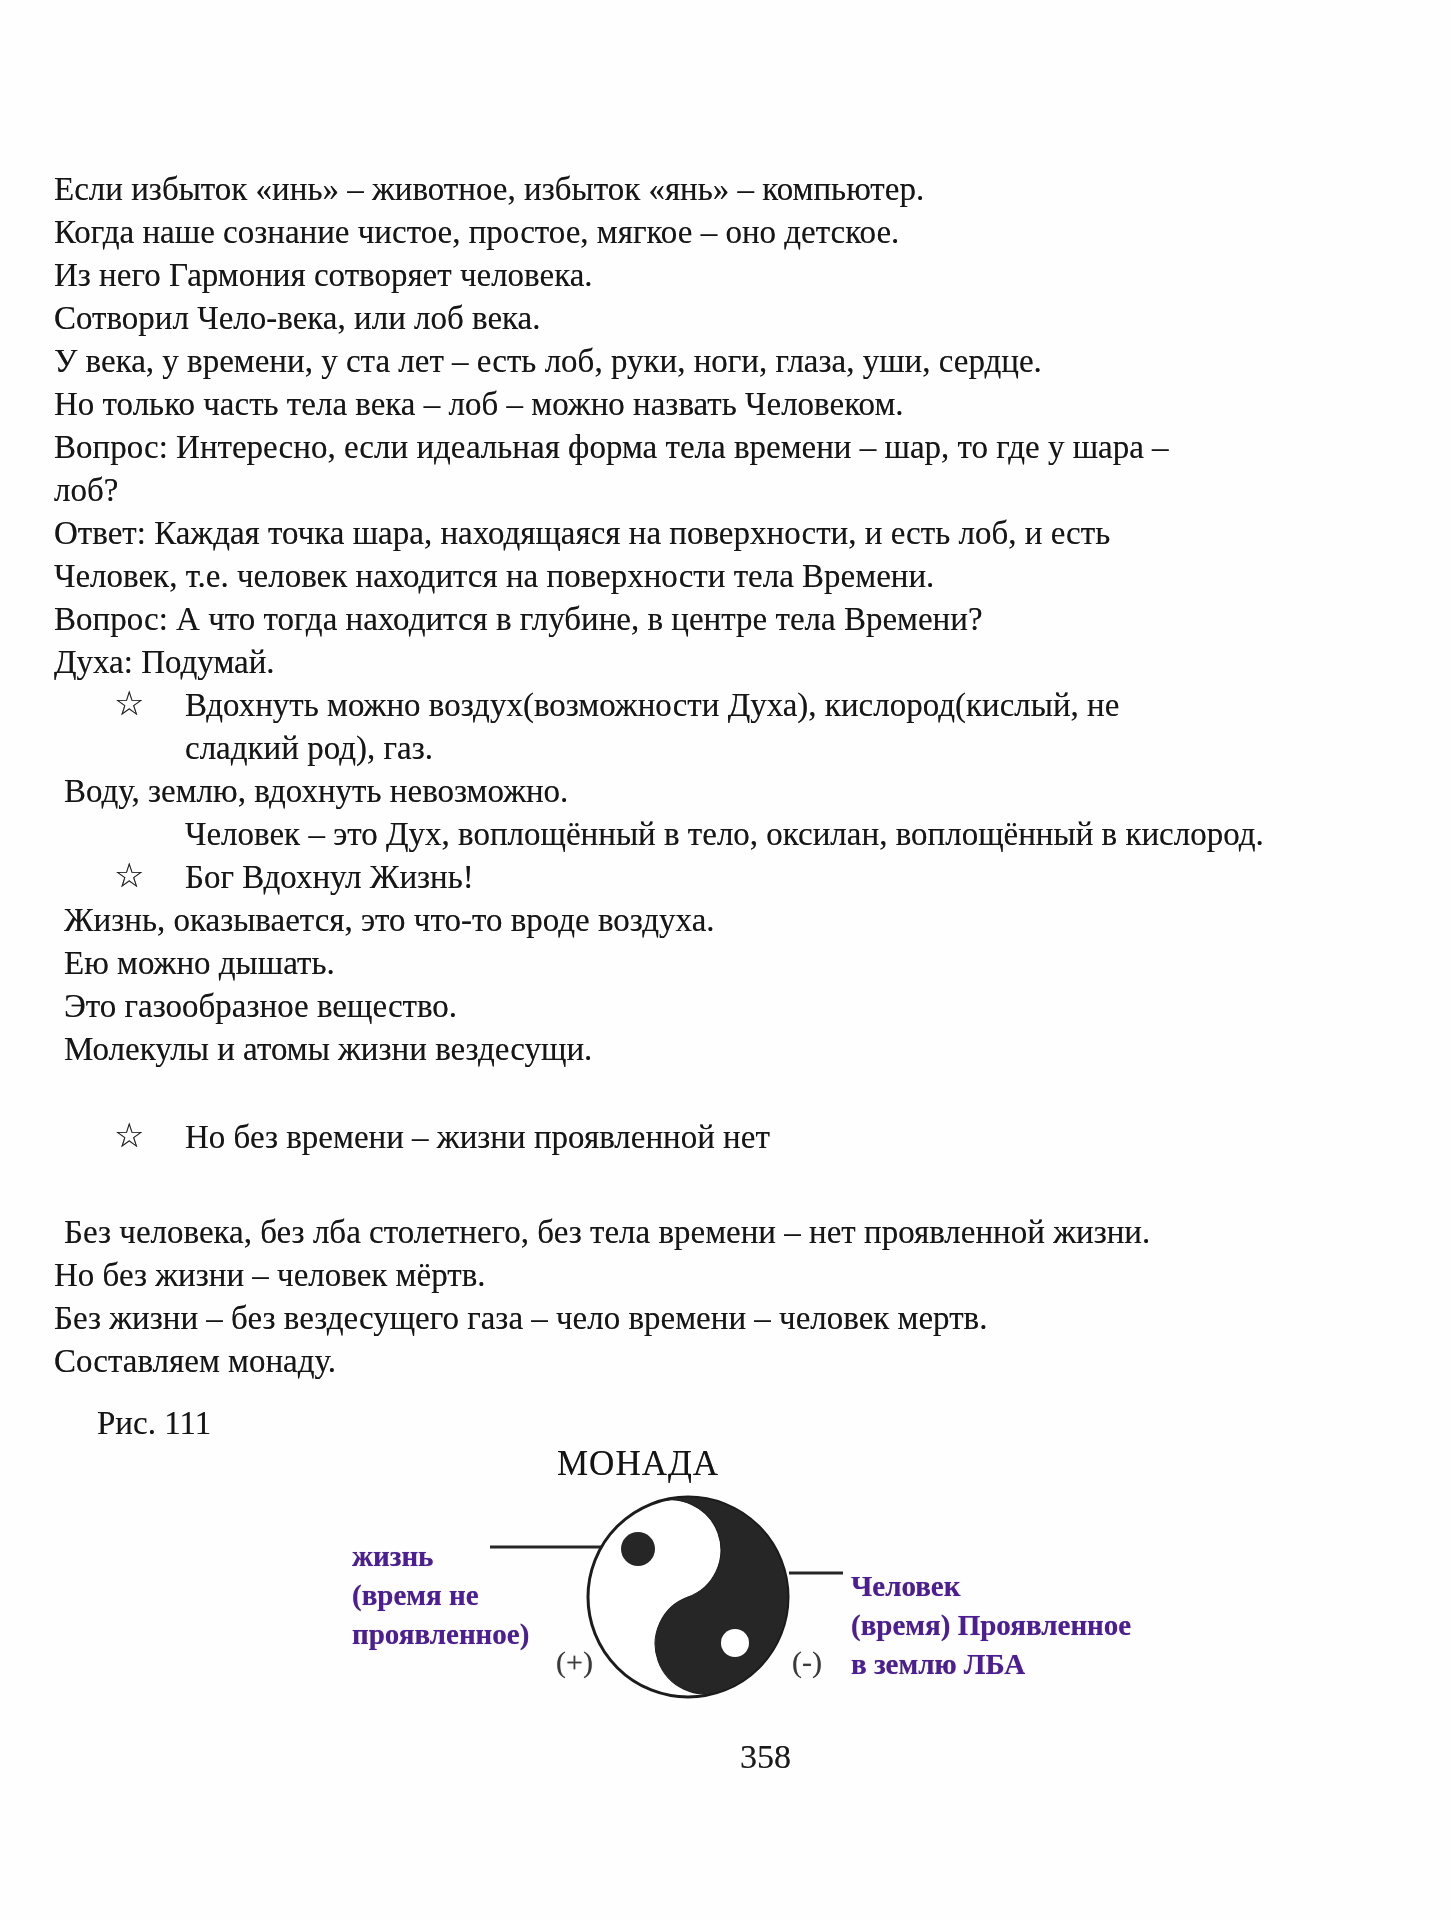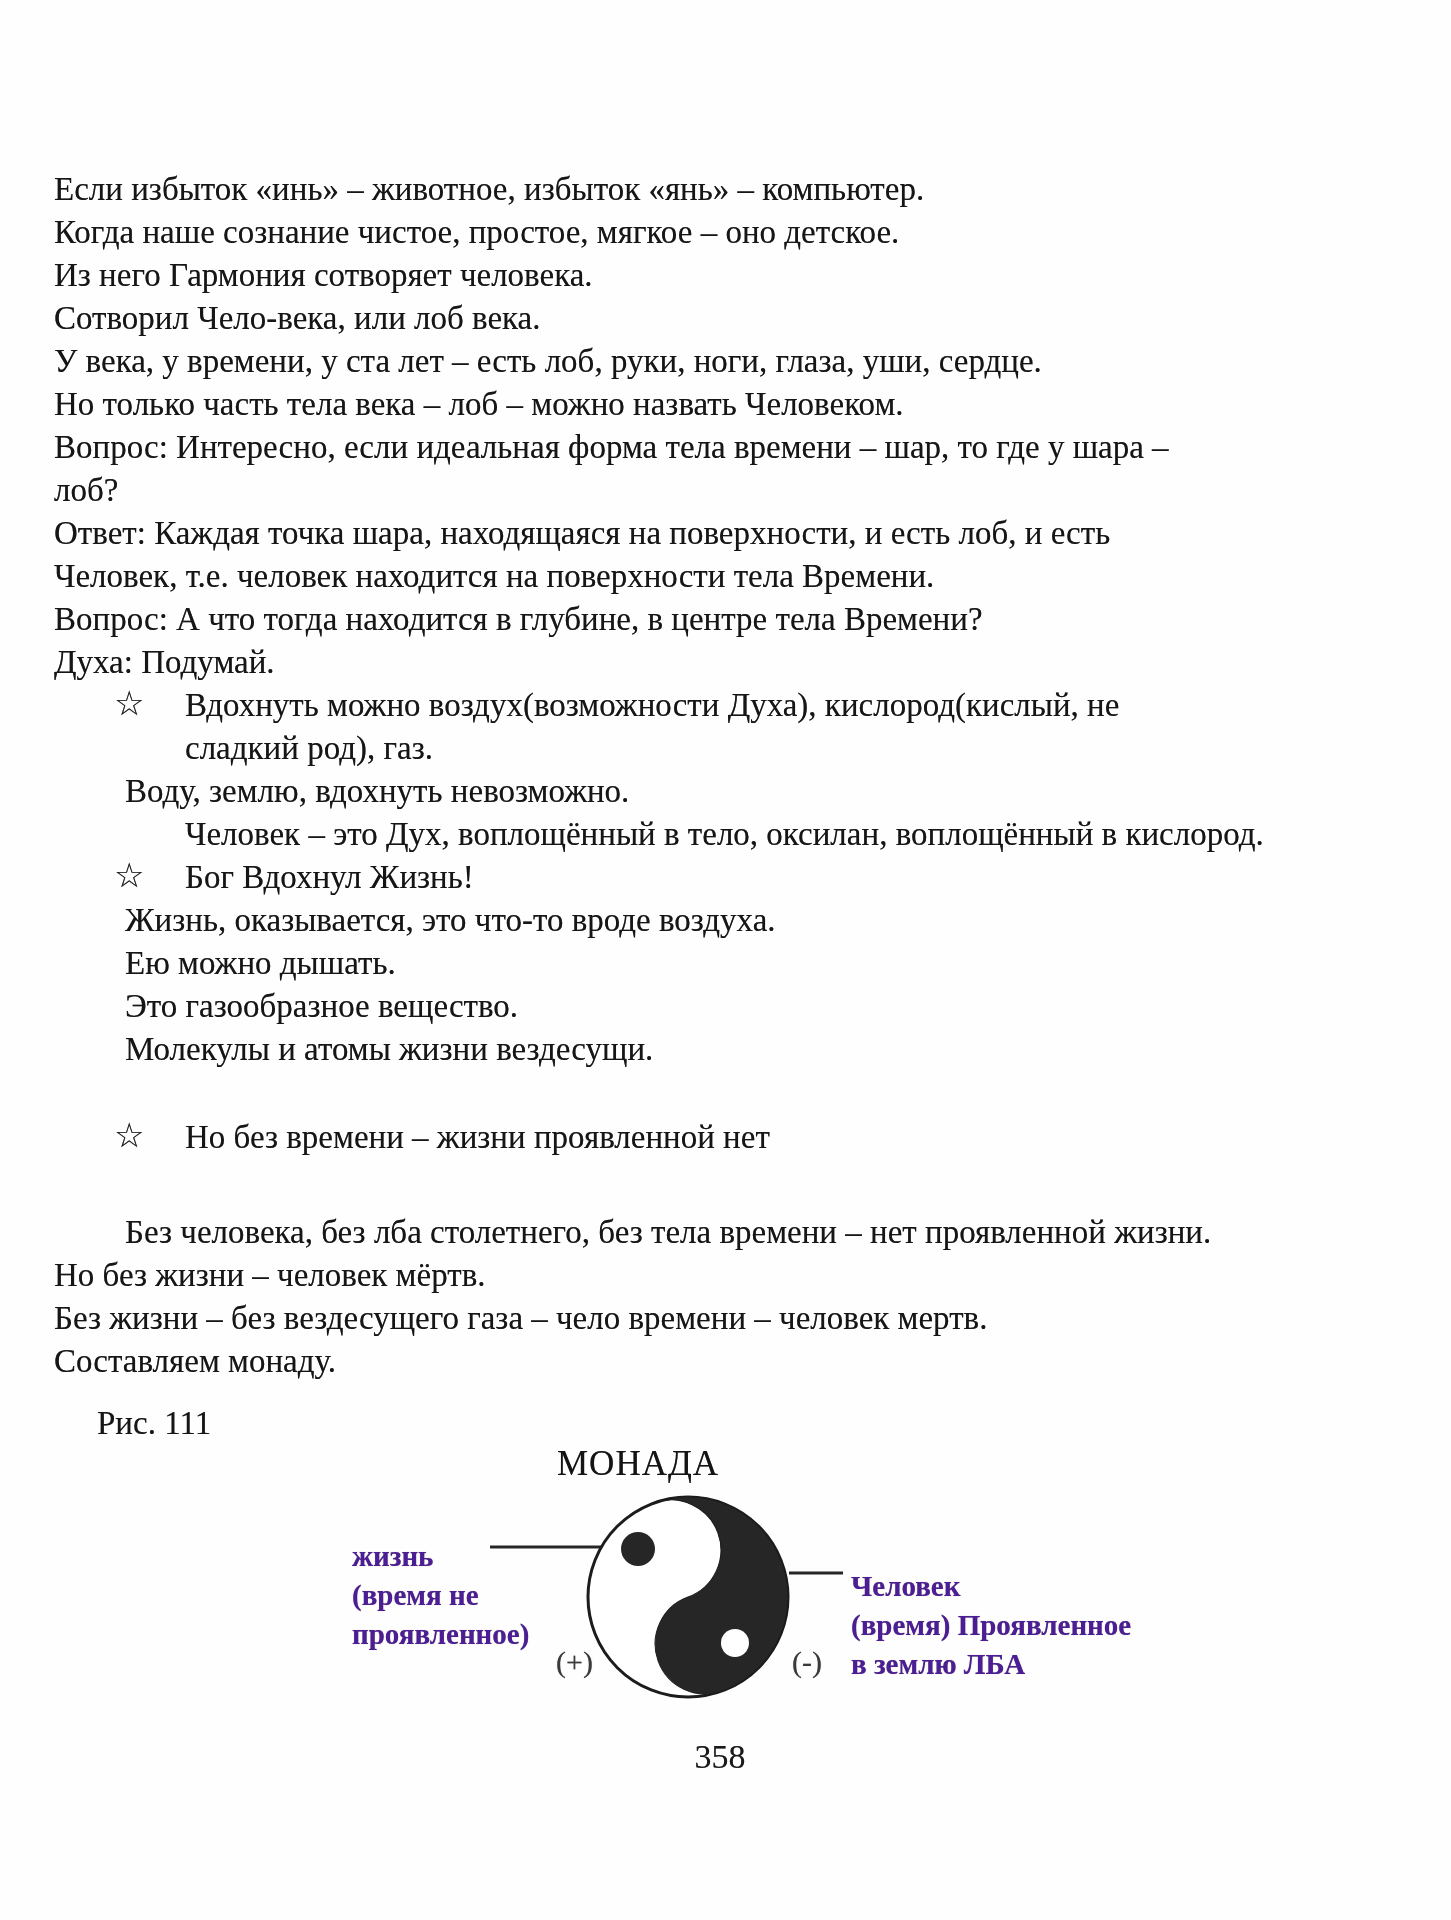--- a/index.html
+++ b/index.html
@@ -11,21 +11,21 @@
   .page{position:absolute;inset:0;background:#fefefe;}
 
   
   #body-lines{
     position:absolute;top:168px;left:0;width:1451px;
     font-size:33px;line-height:43px;
     text-shadow:0 0 0.6px rgba(0,0,0,.5);
   }
   .line{position:relative;white-space:nowrap;}
   .line.main{padding-left:54px;}
-  .line.sub{padding-left:85px;margin-left:40px;}
+  .line.sub{padding-left:64px;}
   .line.star,.line.cont{padding-left:185px;}
   .line.gap-a{margin-top:45px;}
   .line.gap-b{margin-top:52px;}
   .star-glyph{
     position:absolute;left:114px;top:-2px;
     font-family:"DejaVu Sans",sans-serif;
     font-size:34px;color:#1d1d1d;
   }
   .u{
     text-decoration-thickness:2.5px;
@@ -52,22 +52,22 @@
   }
   .fig-label.left{left:352px;top:1537px;}
   .fig-label.right{left:851px;top:1567px;}
   .sign{
     position:absolute;font-size:30px;color:#3a3a3a;
     text-shadow:0 0 0.7px rgba(40,40,40,.6);
   }
   .sign.plus{left:556px;top:1645px;}
   .sign.minus{left:792px;top:1645px;}
   .pagenum{
-    position:absolute;left:660px;top:1738px;width:120px;
-    text-align:center;font-size:34px;color:#1a1a1a;
+    position:absolute;left:740px;top:1738px;width:120px;
+    font-size:34px;color:#1a1a1a;
     text-shadow:0 0 0.6px rgba(0,0,0,.5);
   }
 </style>
 </head>
 <body>
 
 <div class="page">
 
   <div id="body-lines">
       <div class="line main"><span class="">Если избыток «инь» – животное, избыток «янь» – компьютер.</span></div>

